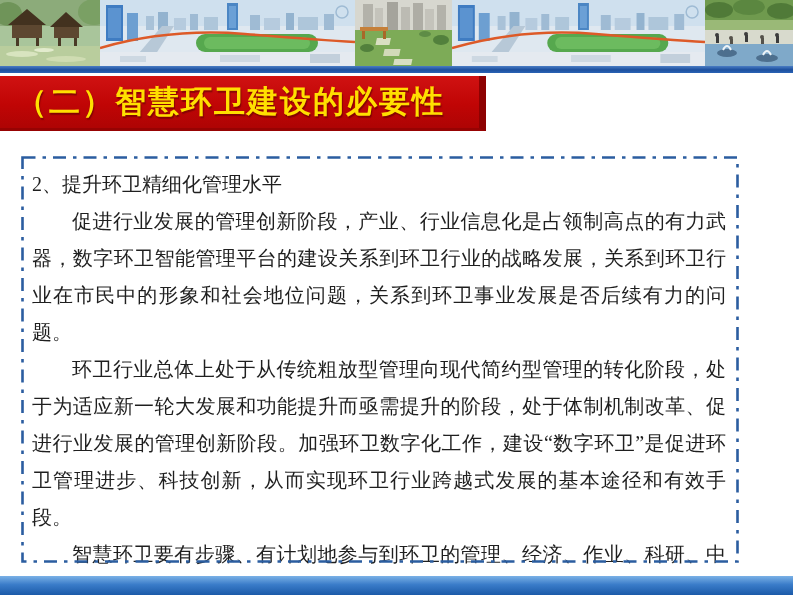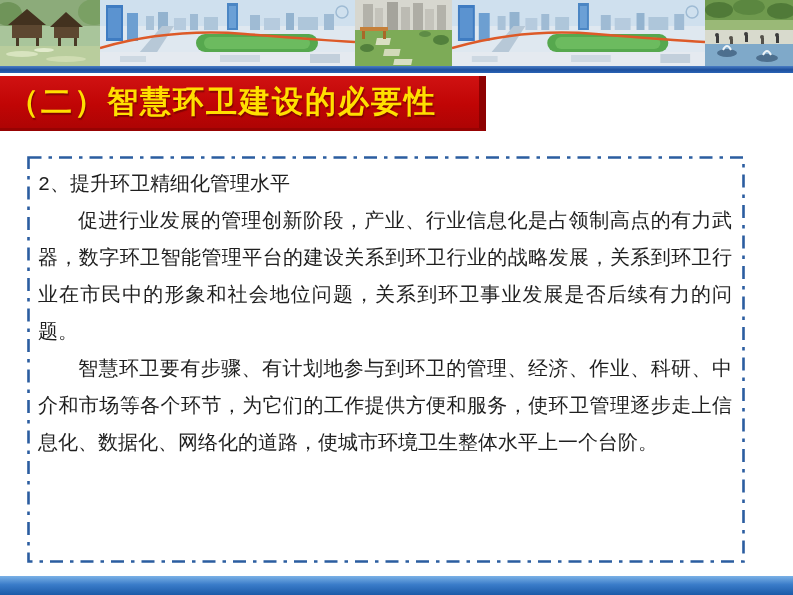--- a/index.html
+++ b/index.html
@@ -15,31 +15,31 @@
     position:absolute; top:66px; left:0; width:793px; height:7px;
     background:linear-gradient(180deg,#4a7dc4 0%, #1c4f9e 55%, #2a63b5 100%);
   }
   
   .banner {
     position:absolute; top:76px; left:0; width:486px; height:55px;
     box-sizing:border-box;
     background:linear-gradient(180deg,#d01212 0%, #c00505 55%, #ae0404 100%);
     border-right:7px solid #8d0202;
     border-bottom:3px solid #970303;
-    display:flex; align-items:center; padding-left:8px;
+    display:flex; align-items:center; padding-left:16px;
   }
   .banner-text {
     color:#ffdf00; font-size:31px; font-weight:bold; letter-spacing:2px;
     text-shadow:1px 2px 1px rgba(90,0,0,0.55);
     white-space:nowrap;
   }
   
   .content-box {
-    position:absolute; left:27px; top:156px; width:718px; height:407px;
-    box-sizing:border-box; padding:10px 13px 0 11px;font-family:Liberation Mono, monospace;
+    position:absolute; left:21px; top:156px; width:718px; height:407px;
+    box-sizing:border-box; padding:10px 13px 0 11px;
   }
   .dash-border { position:absolute; inset:0; width:100%; height:100%; pointer-events:none; }
   .content-box p {
     margin:0; font-size:20px; line-height:37px; color:#1f1f1f;
   }
   .content-box p.para { text-indent:2em; text-align:justify; }
   
   .footer-bar {
     position:absolute; left:0; top:576px; width:793px; height:19px;
     background:linear-gradient(180deg,#7ab1e6 0%, #3a7cc9 45%, #1b5aa8 100%);
@@ -180,18 +180,19 @@
   <div class="banner">
     <span class="banner-text">（二）智慧环卫建设的必要性</span>
   </div>
 
   <div class="content-box">
     <svg class="dash-border" viewBox="0 0 718 407" preserveAspectRatio="none">
       <rect x="1.5" y="1.5" width="715" height="404" fill="none" stroke="#2b5da0" stroke-width="2.6" stroke-dasharray="13 7 3.5 7"></rect>
     </svg>
     <p class="heading">2、提升环卫精细化管理水平</p>
     <p class="para">促进行业发展的管理创新阶段，产业、行业信息化是占领制高点的有力武器，数字环卫智能管理平台的建设关系到环卫行业的战略发展，关系到环卫行业在市民中的形象和社会地位问题，关系到环卫事业发展是否后续有力的问题。</p>
+    <p class="para">环卫行业总体上处于从传统粗放型管理向现代简约型管理的转化阶段，处于为适应新一轮大发展和功能提升而亟需提升的阶段，处于体制机制改革、促进行业发展的管理创新阶段。加强环卫数字化工作，建设“数字环卫”是促进环卫管理进步、科技创新，从而实现环卫行业跨越式发展的基本途径和有效手段。</p>
     <p class="para">智慧环卫要有步骤、有计划地参与到环卫的管理、经济、作业、科研、中介和市场等各个环节，为它们的工作提供方便和服务，使环卫管理逐步走上信息化、数据化、网络化的道路，使城市环境卫生整体水平上一个台阶。</p>
   </div>
 
   <div class="footer-bar"></div>
 
 </div>
 
 </body></html>

